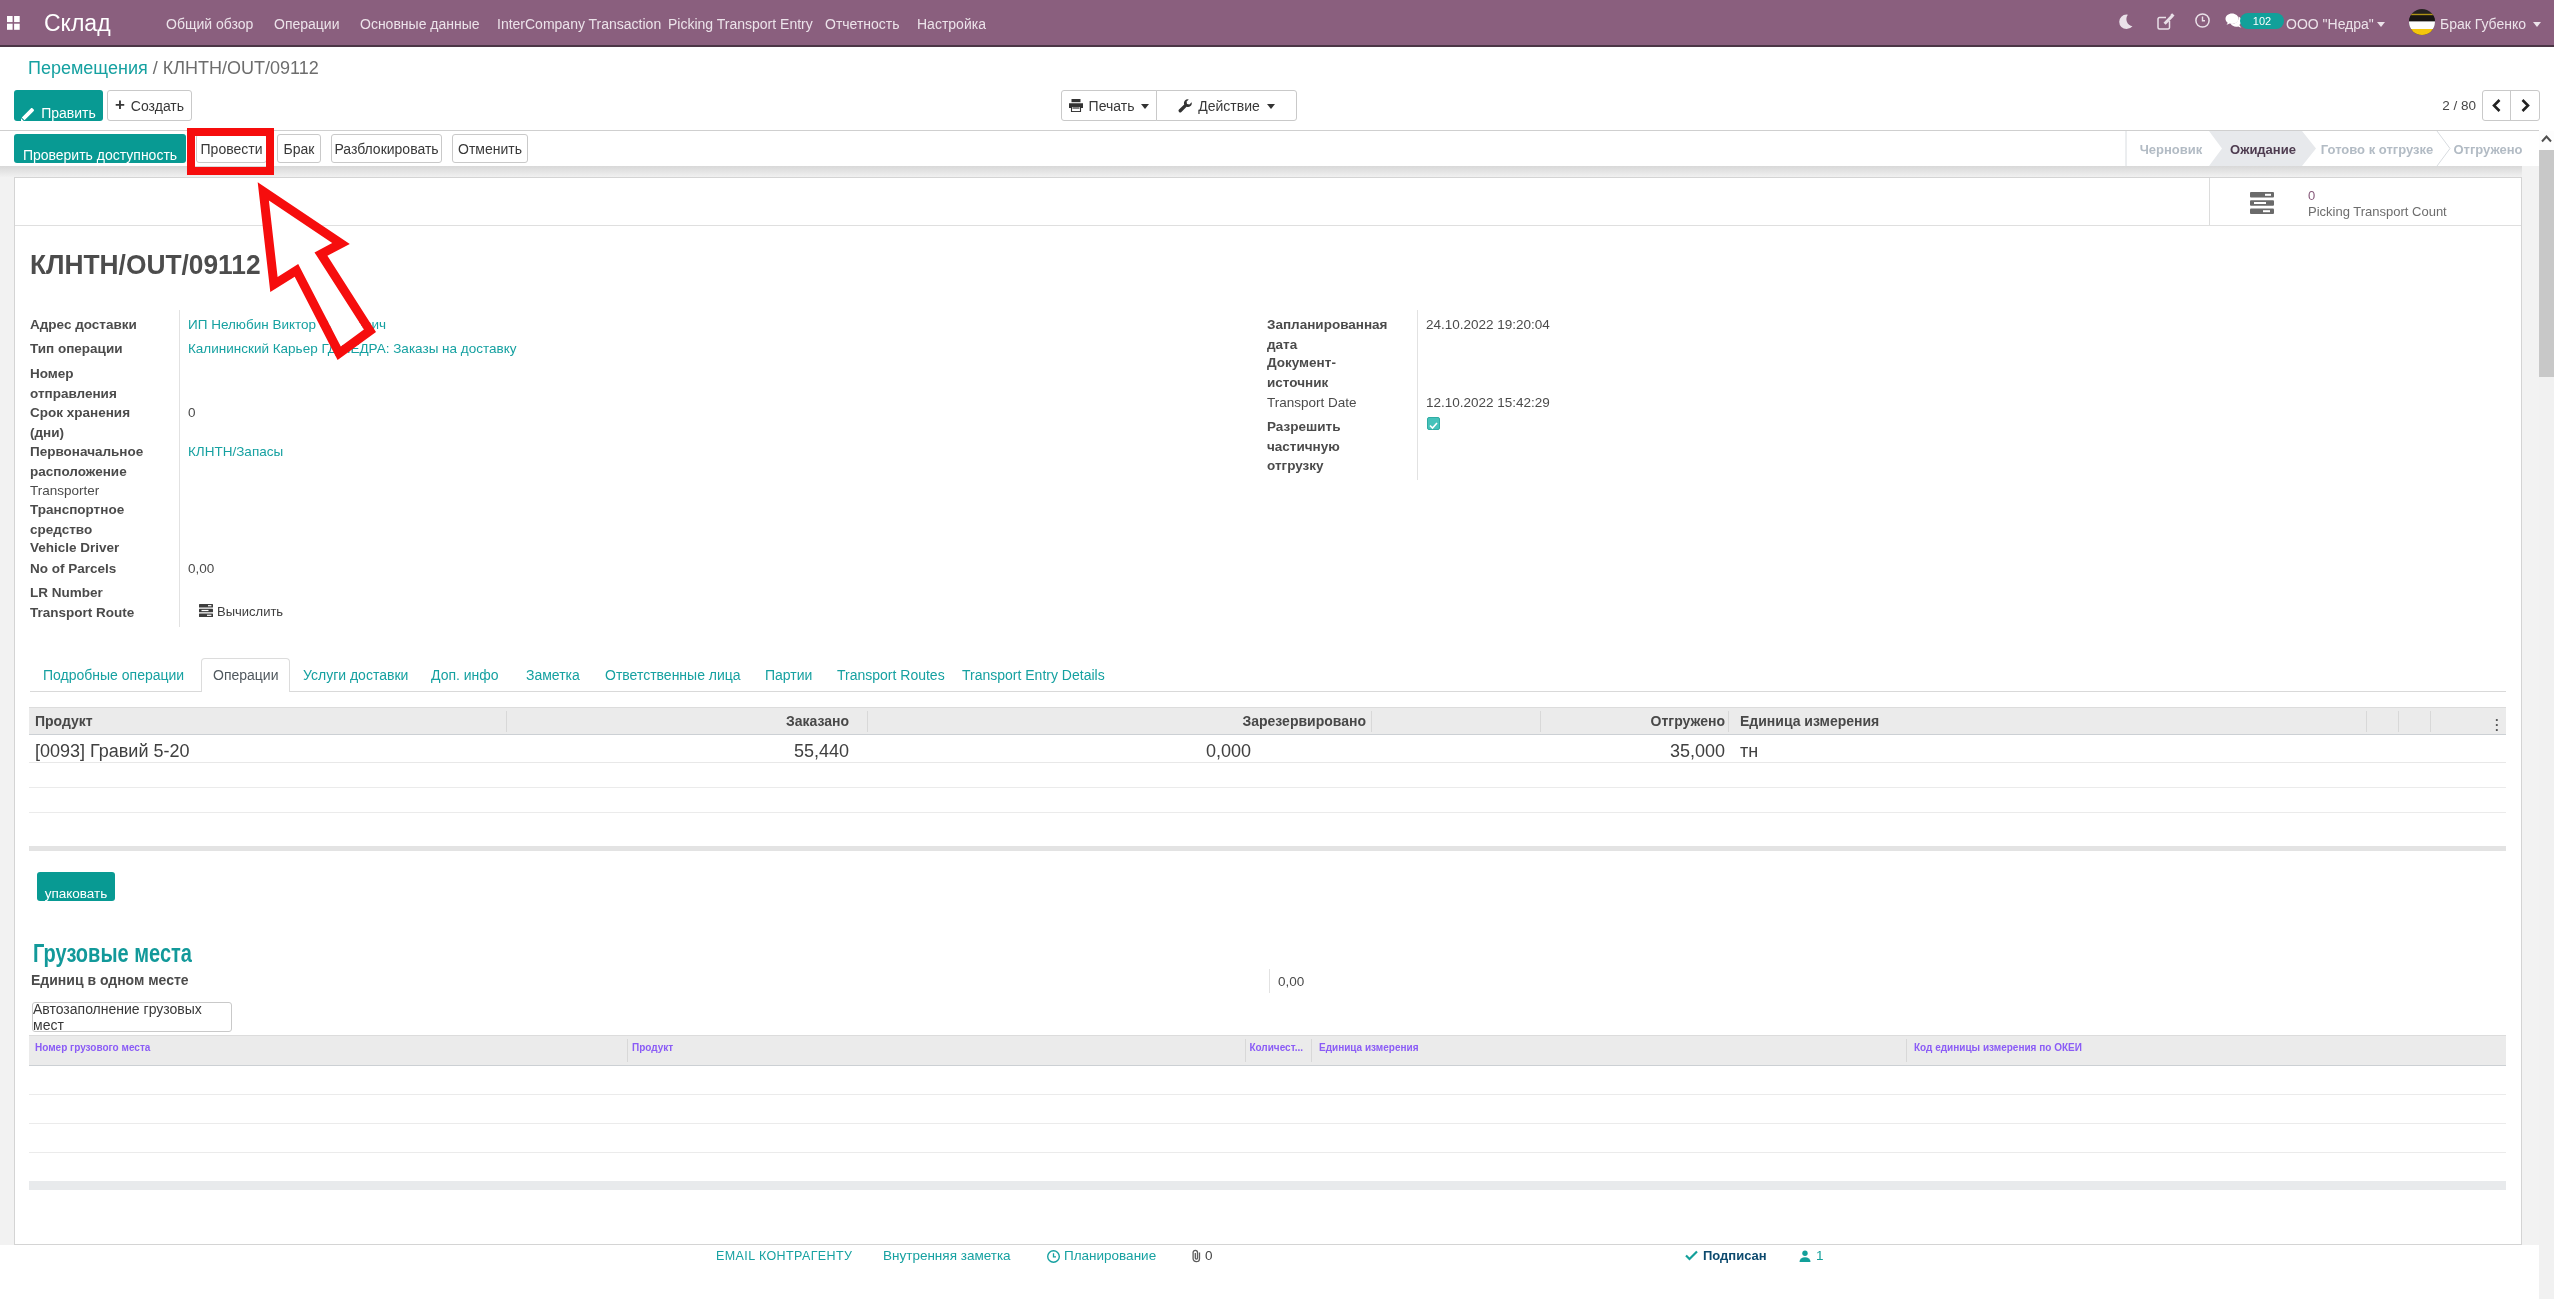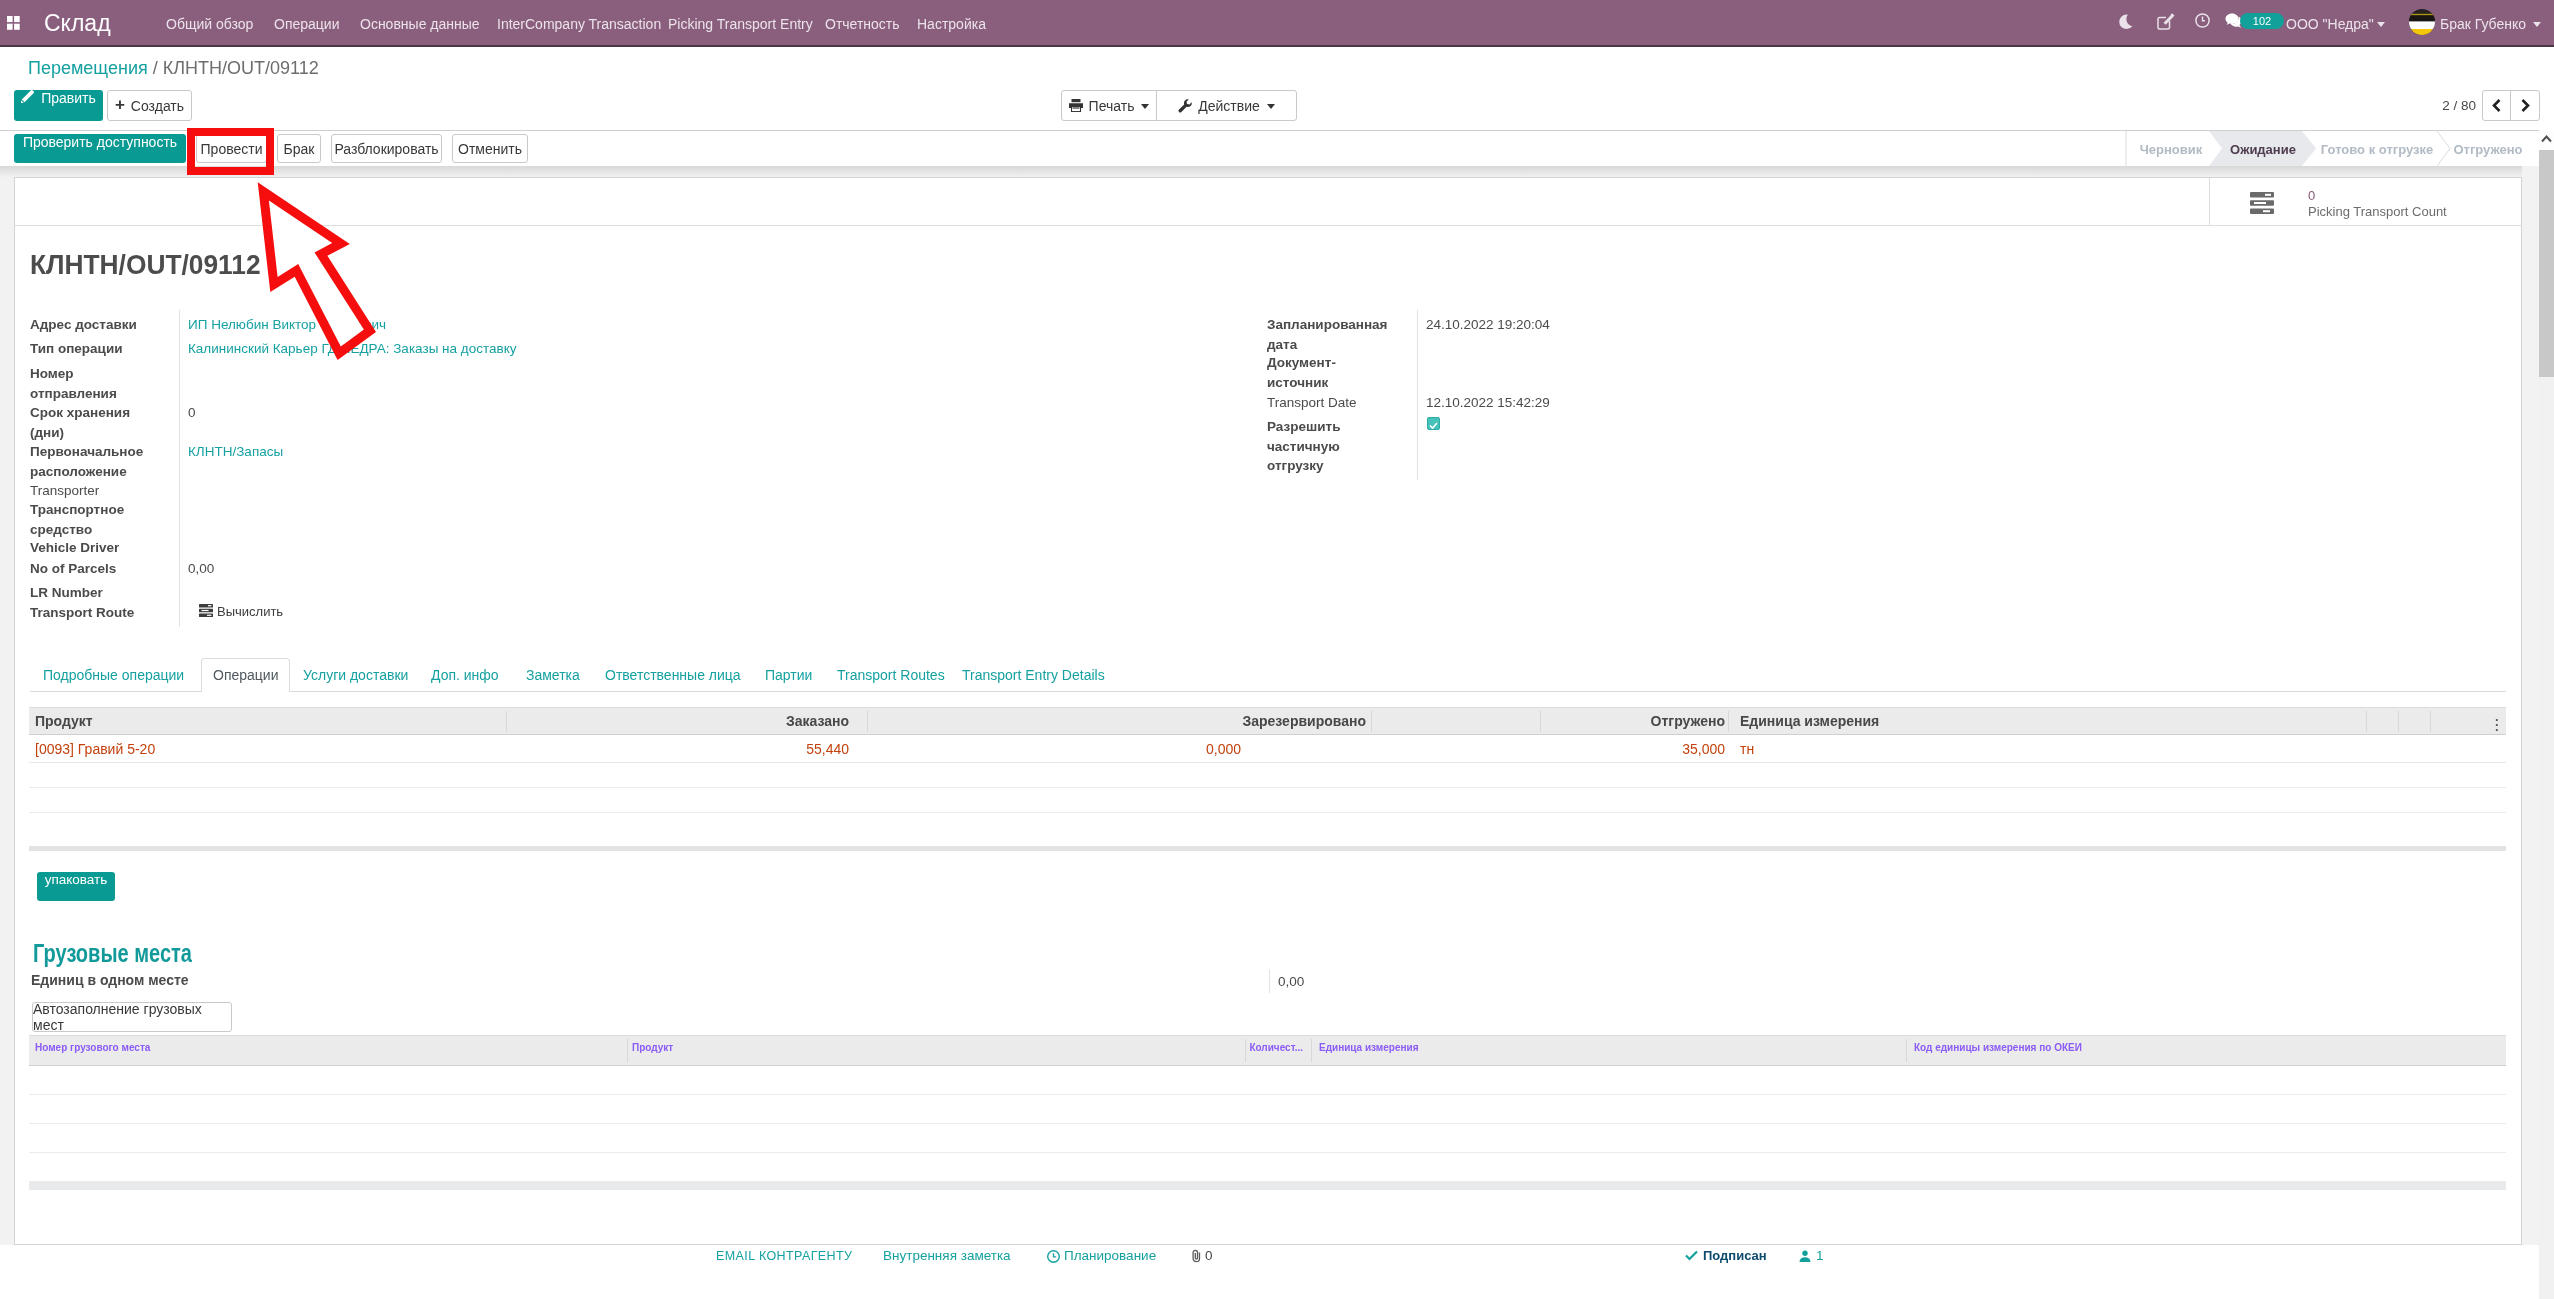--- a/index.html
+++ b/index.html
@@ -1,29 +1,29 @@
 <!DOCTYPE html>
 <html><head>
 <meta charset="utf-8">
 <style>
 *{margin:0;padding:0;box-sizing:border-box}
 html,body{width:2554px;height:1299px;overflow:hidden}
 body{font-family:"Liberation Sans",sans-serif;position:relative;background:#fff;font-size:14px}
 .ab{position:absolute}
 .nav{left:0;top:0;width:2554px;height:47px;background:#8a5f7e;border-bottom:2px solid #4b3646}
 .nvtx{color:#ece3ea;font-size:14px;top:16px}
-.tbtn{background:#089a93;color:#fff;border-radius:3px;display:flex;align-items:flex-start;justify-content:center;font-size:14px}
+.tbtn{background:#089a93;color:#fff;border-radius:3px;display:flex;align-items:flex-end;justify-content:center;font-size:14px}
 .wbtn{background:#fff;border:1px solid #c9c9c9;border-radius:3px;color:#383838;display:flex;align-items:center;justify-content:center;font-size:14px}
 .lbl{color:#4b4b4b;font-size:13.5px;font-weight:bold;line-height:19.5px}
 .lbln{color:#4b4b4b;font-size:13.5px;line-height:19.5px}
 .val{color:#4b4b4b;font-size:13.5px;line-height:19.5px}
 .lnk{color:#16a1a1;font-size:13.5px;line-height:19.5px}
 .tab{color:#16a1a1;font-size:14px;top:667px}
 .th{color:#484848;font-size:14px;font-weight:bold;top:713px}
-.td1{color:#c2410c;font-size:14px;top:741px}
+.td1{color:#404040;font-size:18px;top:741px}
 .th2{color:#8b5cf6;font-size:10px;font-weight:bold;top:1042px}
 .vline{width:1px;background:#e2e2e2}
 .hline{height:1px;background:#ebebeb}
 </style>
 </head>
 <body>
 
 <div class="ab nav"></div>
 <svg class="ab" style="left:7px;top:16px" width="13" height="14" viewBox="0 0 13 14">
     <g fill="#fff">

